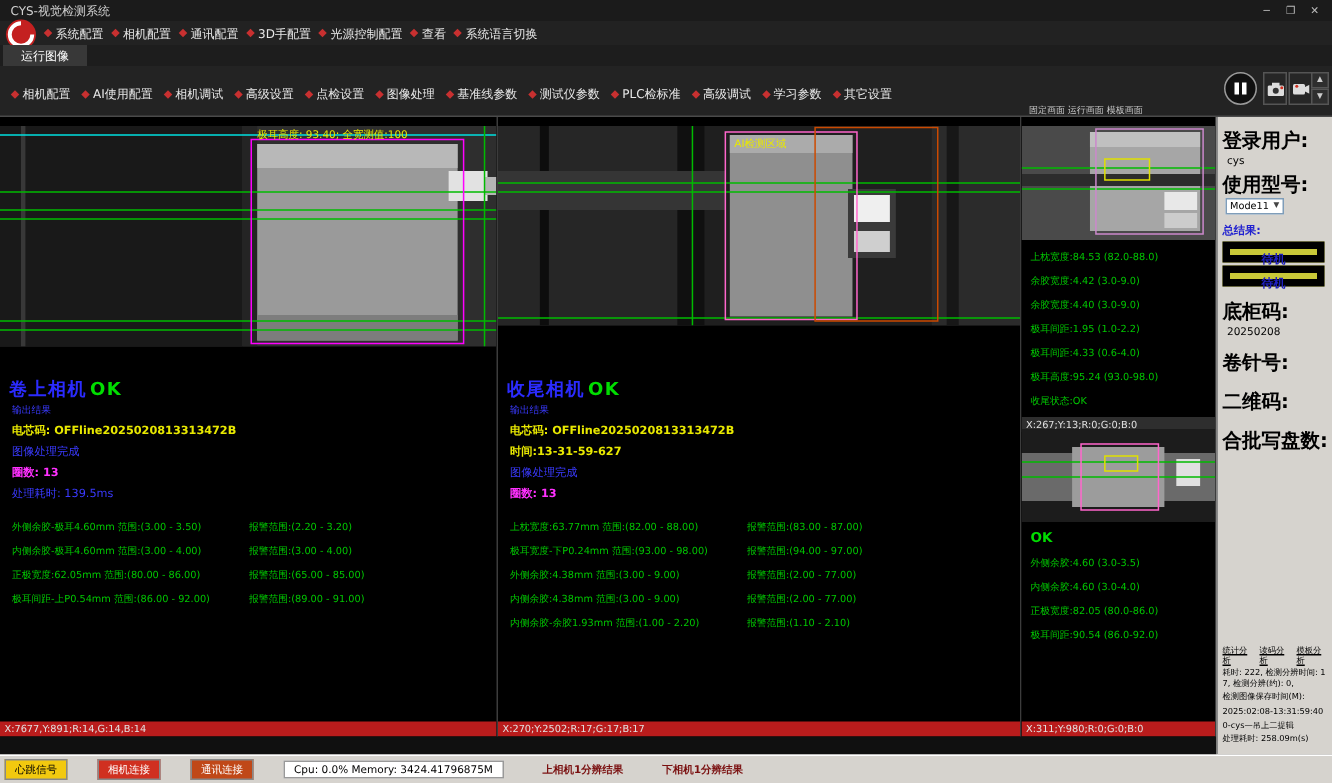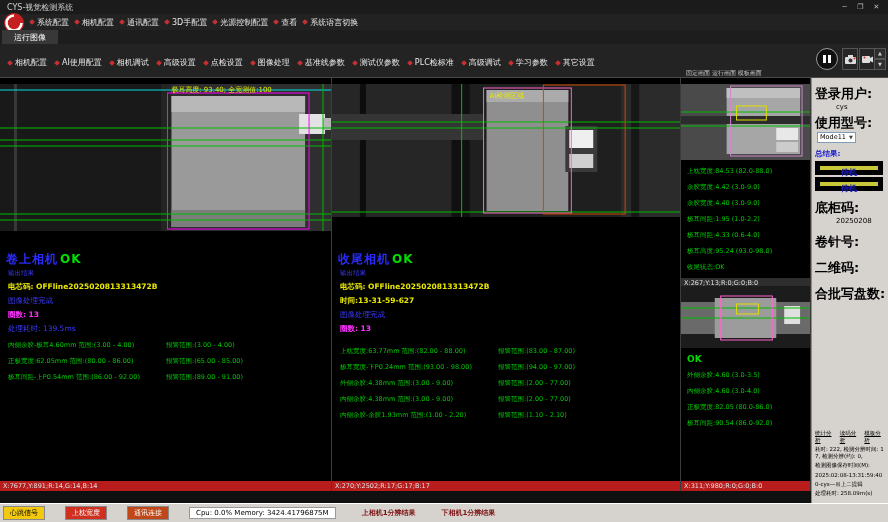--- a/index.html
+++ b/index.html
@@ -55,21 +55,21 @@
 
   .preview-block{position:relative;}
   .pline{margin:7px 0 0 6px;font-size:6.5px;color:#00c800;white-space:nowrap;}
   .pv-ok{margin:6px 0 0 6px;font-size:9px;font-weight:bold;color:#00dd00;}
   .pv-coordbar{position:absolute;left:0;width:100%;height:10px;background:#2e2e2e;color:#e2e2e2;font-size:6.5px;line-height:10px;padding-left:3px;}
 
   
   .panel-right{position:absolute;left:811px;top:0;width:77px;height:425px;background:#d6d3ce;border-left:1px solid #8a8a8a;padding:4px 3px;}
   .rp-row{display:flex;align-items:center;margin-top:3px;flex-wrap:wrap;}
   .rp-label{font-size:13px;font-weight:bold;color:#000;white-space:nowrap;}
-  .rp-value{font-size:7px;color:#000;margin-left:21px;}
+  .rp-value{font-size:7px;color:#000;margin-left:3px;}
   .rp-select{margin-left:2px;background:#fff;border:1px solid #7f9db9;font-size:6.5px;height:11px;line-height:9px;padding:0 2px;display:flex;align-items:center;cursor:pointer;}
   .rp-select .arrow{font-size:5px;color:#444;margin-left:3px;}
   .result-label{color:#2020d0;font-weight:bold;font-size:7.5px;margin-top:6px;}
   .result-box{width:68px;height:14px;background:#c8c838;color:#2020c0;font-weight:bold;font-size:8px;text-align:center;line-height:14px;margin-top:2px;border:5px solid #000000;}
   .rp-stats{position:absolute;left:3px;bottom:6px;width:71px;}
   .rp-tabs{display:flex;gap:3px;font-size:5.5px;color:#000;}
   .rp-tabs span{cursor:pointer;text-decoration:underline;}
   .sline{font-size:5.5px;color:#000;margin-top:2px;word-break:break-all;line-height:1.3;}
 
   
@@ -235,20 +235,24 @@
         <rect x="168" y="9" width="142" height="136" fill="none" stroke="#ff00ff" stroke-width="1"></rect>
         <line x1="324" y1="0" x2="324" y2="147" stroke="#00bb00" stroke-width="1"></line>
         <text x="172" y="8" fill="#e8e800" font-size="7">极耳高度: 93.40; 全宽测值:100</text>
       </svg>
       <div class="cam-title"><span>卷上相机</span><span class="ok">OK</span></div>
       <div class="cam-sub">输出结果</div>
       <div class="line-yellow">电芯码: OFFline2025020813313472B</div>
       <div class="line-blue">图像处理完成</div>
       <div class="line-magenta">圈数: 13</div>
       <div class="line-blue">处理耗时: 139.5ms</div>
+      <div class="meas first">
+          <span class="m-text">外侧余胶-极耳4.60mm 范围:(3.00 - 3.50)</span>
+          <span class="m-alarm">报警范围:(2.20 - 3.20)</span>
+        </div>
       <div class="meas">
           <span class="m-text">内侧余胶-极耳4.60mm 范围:(3.00 - 4.00)</span>
           <span class="m-alarm">报警范围:(3.00 - 4.00)</span>
         </div>
       <div class="meas">
           <span class="m-text">正极宽度:62.05mm 范围:(80.00 - 86.00)</span>
           <span class="m-alarm">报警范围:(65.00 - 85.00)</span>
         </div>
       <div class="meas">
           <span class="m-text">极耳间距-上P0.54mm 范围:(86.00 - 92.00)</span>
@@ -389,20 +393,20 @@
         <div class="sline">检测图像保存时间(M):</div>
         <div class="sline">2025:02:08-13:31:59:40</div>
         <div class="sline">0-cys—吊上二提辑</div>
         <div class="sline">处理耗时: 258.09m(s)</div>
       </div>
     </div>
   </div>
 
   <div class="statusbar">
     <span class="badge badge-heart">心跳信号</span>
-    <span class="badge badge-cam">上枕宽度</span>
+    <span class="badge badge-cam">相机连接</span>
     <span class="badge badge-comm">通讯连接</span>
     <span class="cpu-box">Cpu: 0.0% Memory: 3424.41796875M</span>
     <span class="cam-result">上相机1分辨结果</span>
     <span class="cam-result">下相机1分辨结果</span>
   </div>
 
 </div>
 
 </body></html>

